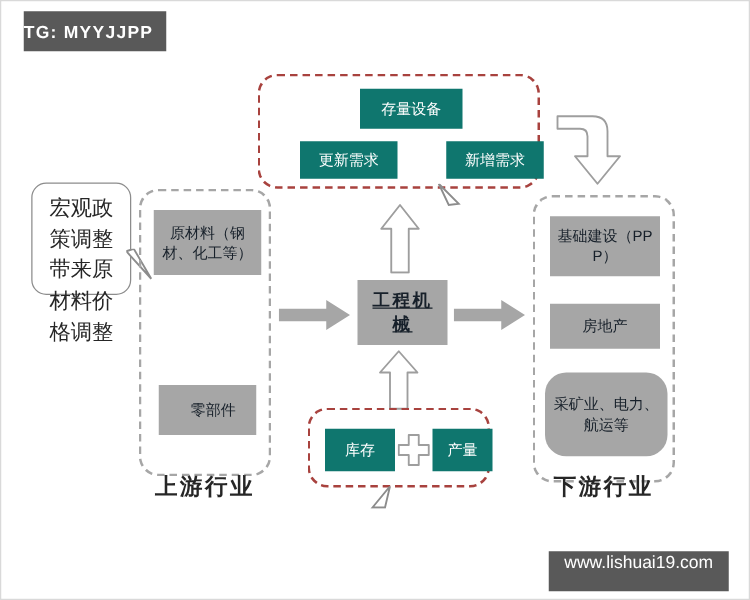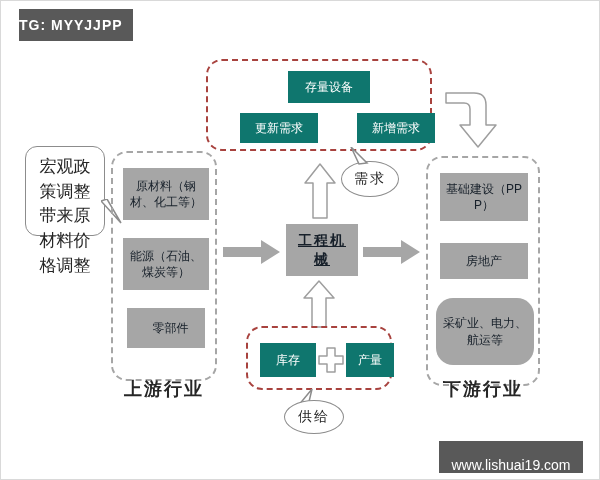--- a/index.html
+++ b/index.html
@@ -3,21 +3,21 @@
 <meta charset="utf-8">
 <style>
   html,body{margin:0;padding:0;background:#fff;}
   body{width:600px;height:480px;position:relative;font-family:"Liberation Sans","DejaVu Sans",sans-serif;overflow:hidden;}
   .canvas{position:absolute;inset:0;border:1px solid #d9d9d9;background:#fff;}
 
   .abs{position:absolute;box-sizing:border-box;}
 
   .badge{background:#595959;color:#fff;font-weight:bold;font-size:14px;letter-spacing:1px;
          display:flex;align-items:center;justify-content:flex-start;}
-  .webbar{background:#595959;color:#fff;font-size:14px;display:flex;align-items:flex-end;justify-content:center;}
+  .webbar{background:#595959;color:#fff;font-size:14px;display:flex;align-items:flex-start;justify-content:center;}
 
   .dashedbox{border:2px dashed #a6a6a6;border-radius:16px;background:transparent;}
   .dashedbox.red{border-color:#a8423e;}
 
   .navybox{background:#0f766e;color:#ffffff;font-size:12px;display:flex;align-items:center;justify-content:center;
            text-align:center;line-height:1.25;word-break:break-all;padding:2px 4px;}
   .graybox{background:#a6a6a6;color:#17202a;font-size:12px;display:flex;align-items:center;justify-content:center;
            text-align:center;line-height:1.35;word-break:break-all;padding:3px 6px;}
   .centerbox{font-size:14px;font-weight:bold;letter-spacing:2px;text-decoration:underline;}
 
@@ -46,23 +46,20 @@
   <span class="abs" style="left:100px;top:198px;">
     <svg width="22" height="26" viewBox="0 0 22 26">
       <polygon points="0,2 20,24 6,0" fill="#ffffff" stroke="#8c8c8c" stroke-width="1.5"></polygon>
     </svg>
   </span>
 
   <div class="abs dashedbox" style="left:110px;top:150px;width:106px;height:230px;">
     <div class="abs graybox" style="left:10px;top:15px;width:86px;height:52px;">
       <span>原材料（钢材、化工等）</span>
     </div>
-    <div class="abs graybox" style="left:10px;top:85px;width:86px;height:52px;">
-      <span>能源（石油、煤炭等）</span>
-    </div>
     <div class="abs graybox" style="left:14px;top:155px;width:78px;height:40px;padding-left:15px;">
       <span>零部件</span>
     </div>
   </div>
   <div class="abs grouplabel" style="left:110px;top:376px;width:106px;">上游行业</div>
 
   <div class="abs dashedbox red" style="left:205px;top:58px;width:226px;height:92px;">
     <div class="abs navybox" style="left:80px;top:10px;width:82px;height:32px;">
       <span>存量设备</span>
     </div>
@@ -79,23 +76,20 @@
       <path d="M2,4 L30,4 Q42,4 42,16 L42,36 L52,36 L34,58 L16,36 L26,36 L26,20 Q26,14 20,14 L2,14 Z" fill="#ffffff" stroke="#9e9e9e" stroke-width="1.5" stroke-linejoin="round"></path>
     </svg>
   </span>
 
   <span class="abs" style="left:303px;top:162px;">
     <svg width="32" height="56" viewBox="0 0 32 56">
       <polygon points="16,1 31,20 23,20 23,55 9,55 9,20 1,20" fill="#ffffff" stroke="#9e9e9e" stroke-width="1.5" stroke-linejoin="round"></polygon>
     </svg>
   </span>
 
-  <div class="abs bubble" style="left:340px;top:160px;width:58px;height:36px;">
-    <span>需求</span>
-  </div>
   <span class="abs" style="left:348px;top:146px;">
     <svg width="20" height="18" viewBox="0 0 20 18">
       <polygon points="2,0 18,16 10,17" fill="#ffffff" stroke="#8c8c8c" stroke-width="1.5"></polygon>
     </svg>
   </span>
 
   <div class="abs graybox centerbox" style="left:285px;top:223px;width:72px;height:52px;">
     <span>工程机械</span>
   </div>
 
@@ -142,21 +136,18 @@
     <div class="abs navybox" style="left:98px;top:15px;width:48px;height:34px;">
       <span>产量</span>
     </div>
   </div>
 
   <span class="abs" style="left:295px;top:388px;">
     <svg width="20" height="18" viewBox="0 0 20 18">
       <polygon points="16,0 2,17 12,17" fill="#ffffff" stroke="#8c8c8c" stroke-width="1.5"></polygon>
     </svg>
   </span>
-  <div class="abs bubble" style="left:283px;top:399px;width:60px;height:34px;">
-    <span>供给</span>
-  </div>
 
   <div class="abs webbar" style="left:438px;top:440px;width:144px;height:32px;">
     <span>www.lishuai19.com</span>
   </div>
 
 </div>
 
 </body></html>

